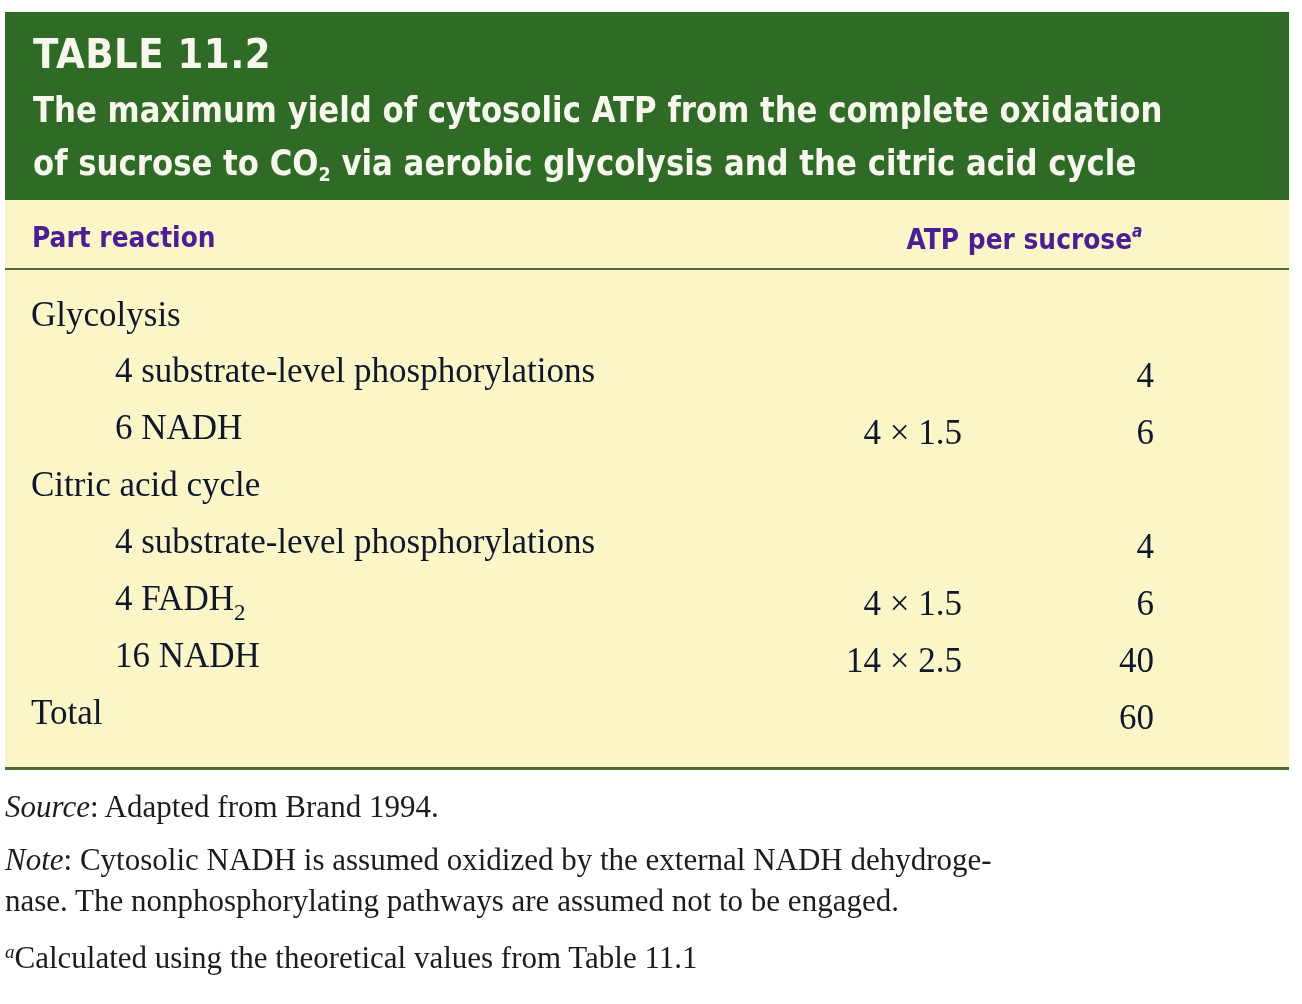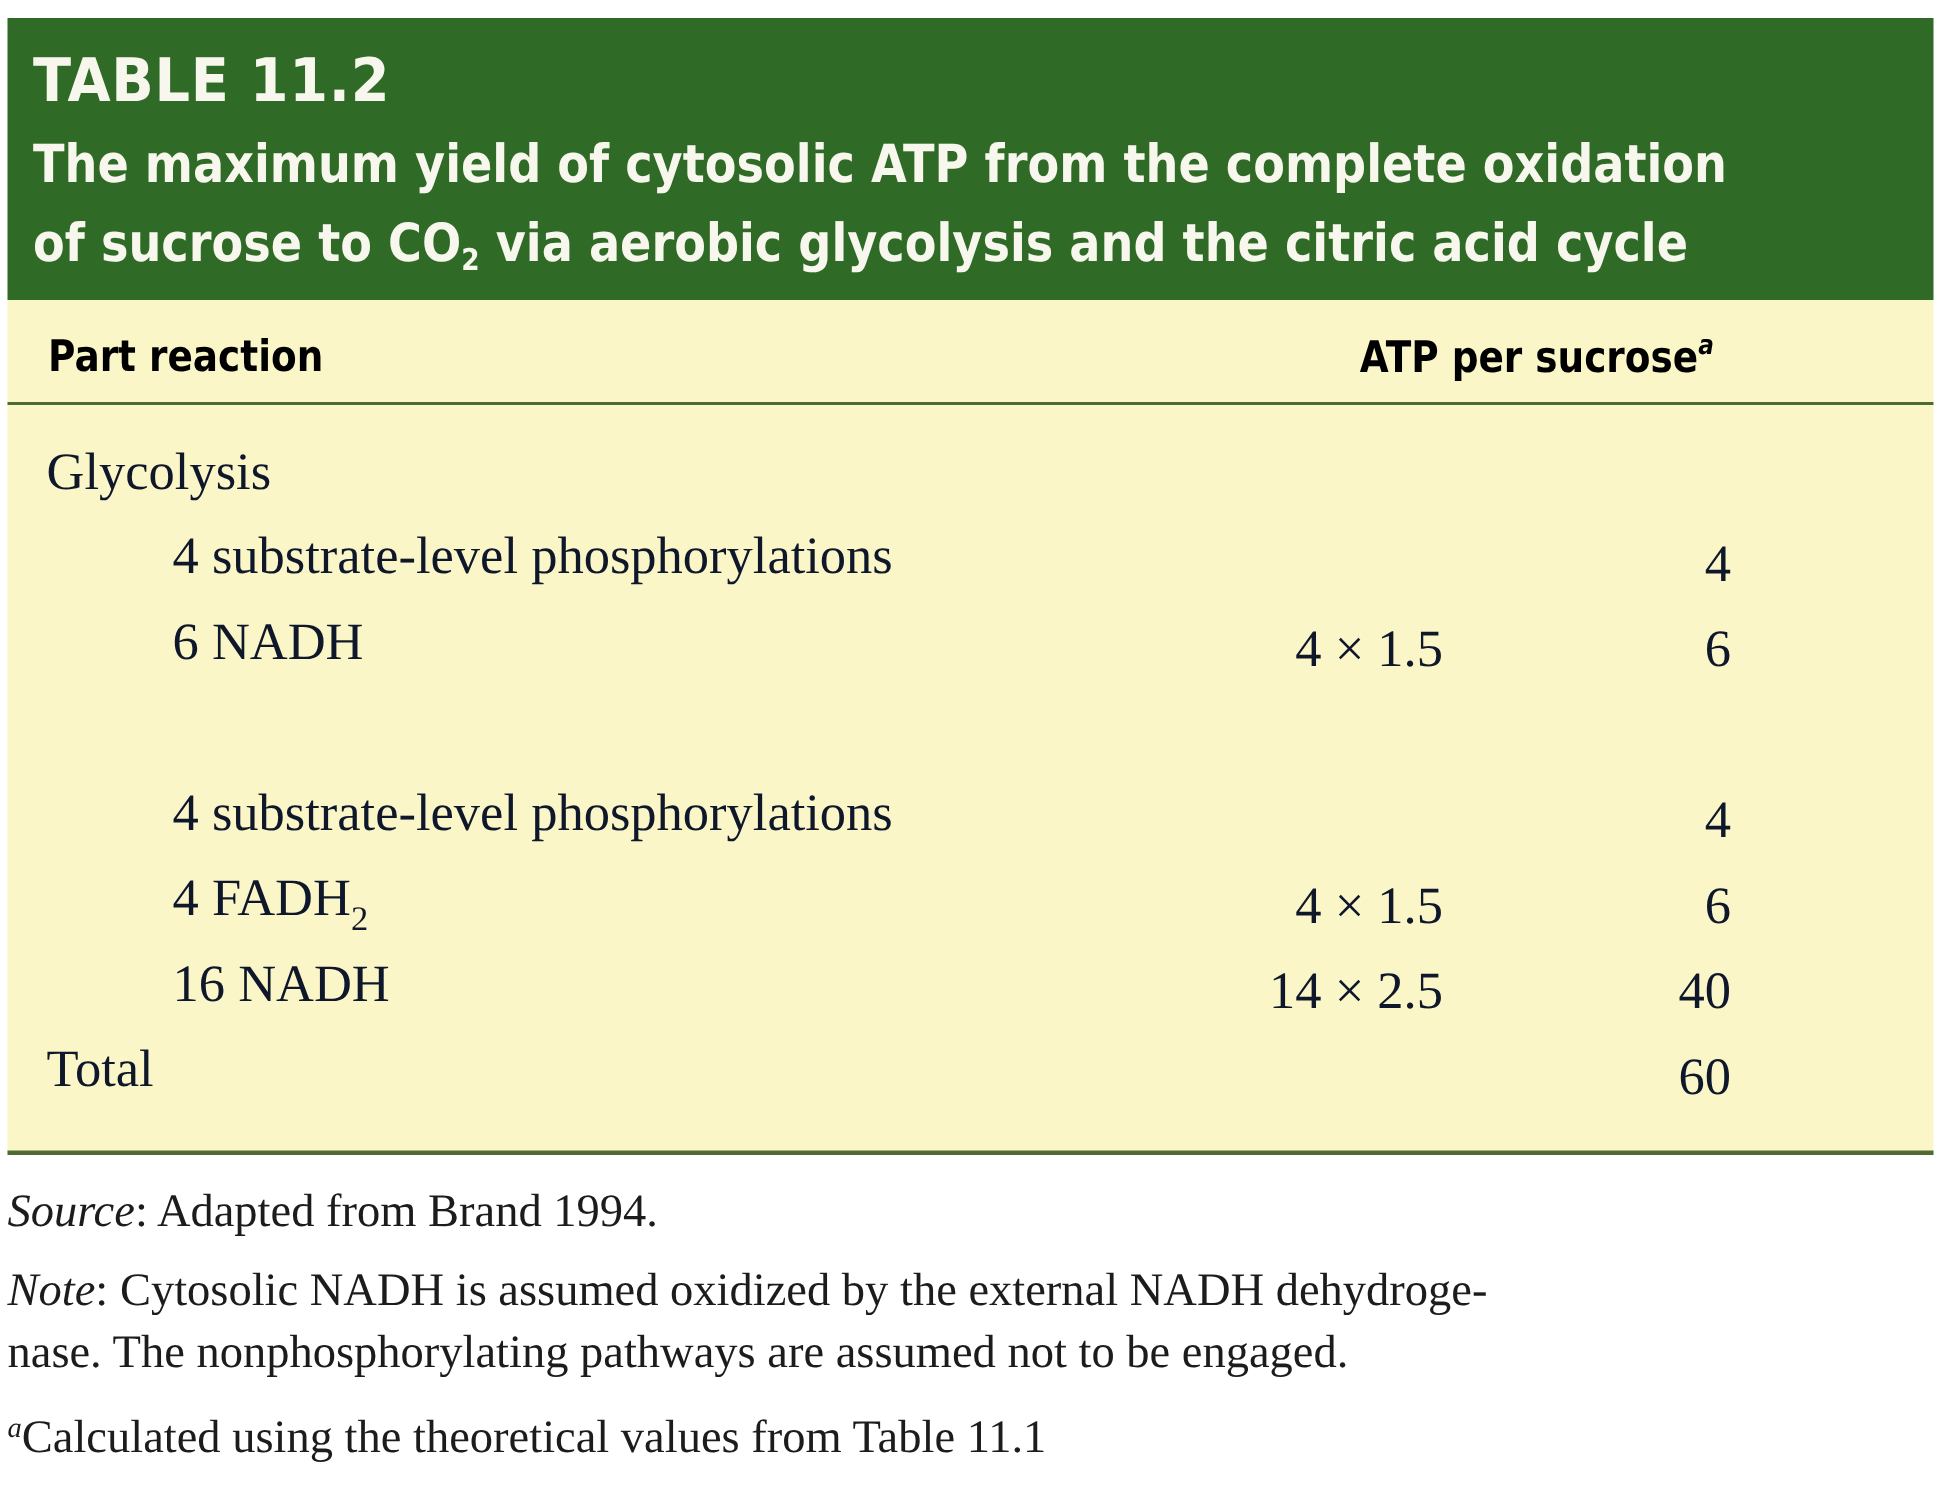--- a/index.html
+++ b/index.html
@@ -18,21 +18,21 @@
       position: absolute;
       left: 5px;
       top: 12px;
       width: 1284px;
       height: 188px;
       background: #2f6a26;
       color: #f7f7ee;
       font-family: "DejaVu Sans", sans-serif;
       font-weight: bold;
       box-sizing: border-box;
-      padding: 20px 0 0 17px;
+      padding: 20px 0 0 28px;
     }
     .table-number {
       font-size: 40px;
       line-height: 44px;
       letter-spacing: 0.5px;
       font-family: "DejaVu Sans", sans-serif;
       font-weight: bold;
       transform: scaleX(0.93);
       transform-origin: left;
     }
@@ -58,21 +58,21 @@
     }
     .col-header-row {
       position: absolute;
       left: 0;
       top: 0;
       width: 100%;
       height: 68px;
       font-family: "DejaVu Sans", sans-serif;
       font-weight: bold;
       font-size: 29px;
-      color: #000000;
+      color: #4c1d95;
     }
     .col-header-left {
       position: absolute;
       left: 27px;
       top: 20px;
       transform: scaleX(0.86);
       transform-origin: left;
     }
     .col-header-right {
       position: absolute;
@@ -176,20 +176,25 @@
   <div class="row" style="top:151px">
     <span class="label item"><span>4 substrate-level phosphorylations</span></span>
     <span class="calc"></span>
     <span class="value">4</span>
   </div>
   <div class="row" style="top:208px">
     <span class="label item"><span>6 NADH</span></span>
     <span class="calc">4 × 1.5</span>
     <span class="value">6</span>
   </div>
+  <div class="row" style="top:265px">
+    <span class="label group"><span>Citric acid cycle</span></span>
+    <span class="calc"></span>
+    <span class="value"></span>
+  </div>
   <div class="row" style="top:322px">
     <span class="label item"><span>4 substrate-level phosphorylations</span></span>
     <span class="calc"></span>
     <span class="value">4</span>
   </div>
   <div class="row" style="top:379px">
     <span class="label item"><span>4 FADH</span><sub>2</sub></span>
     <span class="calc">4 × 1.5</span>
     <span class="value">6</span>
   </div>

